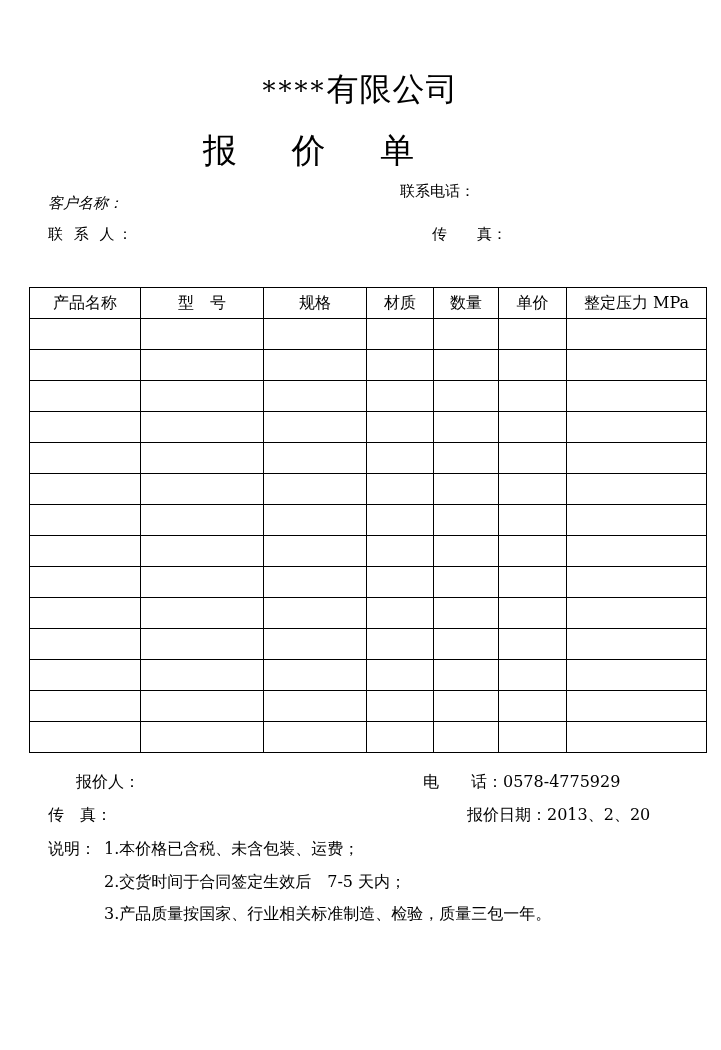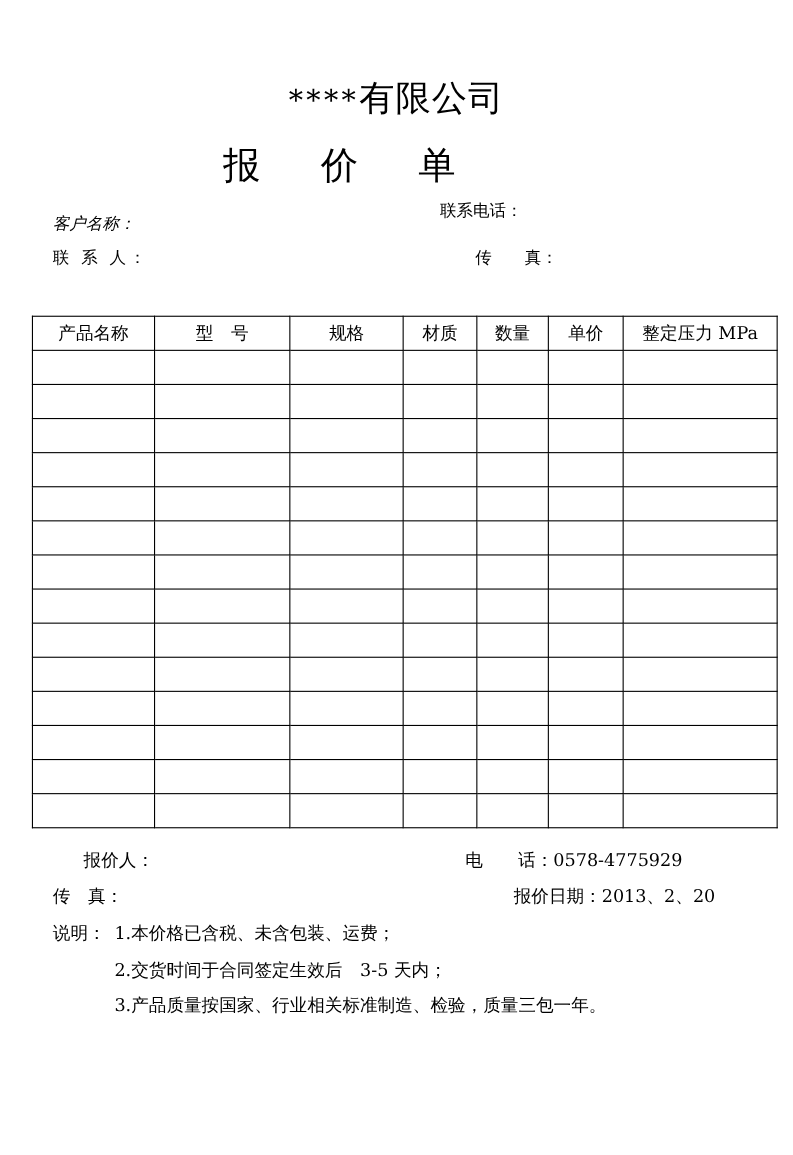--- a/index.html
+++ b/index.html
@@ -179,14 +179,14 @@
     </tbody>
 </table>
 
 <div class="abs foot" style="left:48px; top:772px;margin-left:28px;">报价人：</div>
 <div class="abs foot" style="left:423px; top:772px;"><span>电　　话：</span><span>0578-4775929</span></div>
 <div class="abs foot" style="left:48px; top:805px;">传　真：</div>
 <div class="abs foot" style="left:423px; top:805px;margin-left:44px;"><span>报价日期：</span><span>2013、2、20</span></div>
 
 <div class="abs note" style="left:48px; top:839px;">说明：</div>
 <div class="abs note" style="left:104px; top:839px;">1.本价格已含税、未含包装、运费；</div>
-<div class="abs note" style="left:104px; top:872px;">2.交货时间于合同签定生效后　3-5  天内；</div>
+<div class="abs note" style="left:104px; top:872px;">2.交货时间于合同签定生效后　7-5  天内；</div>
 <div class="abs note" style="left:104px; top:904px;">3.产品质量按国家、行业相关标准制造、检验，质量三包一年。</div>
 
 </body></html>

